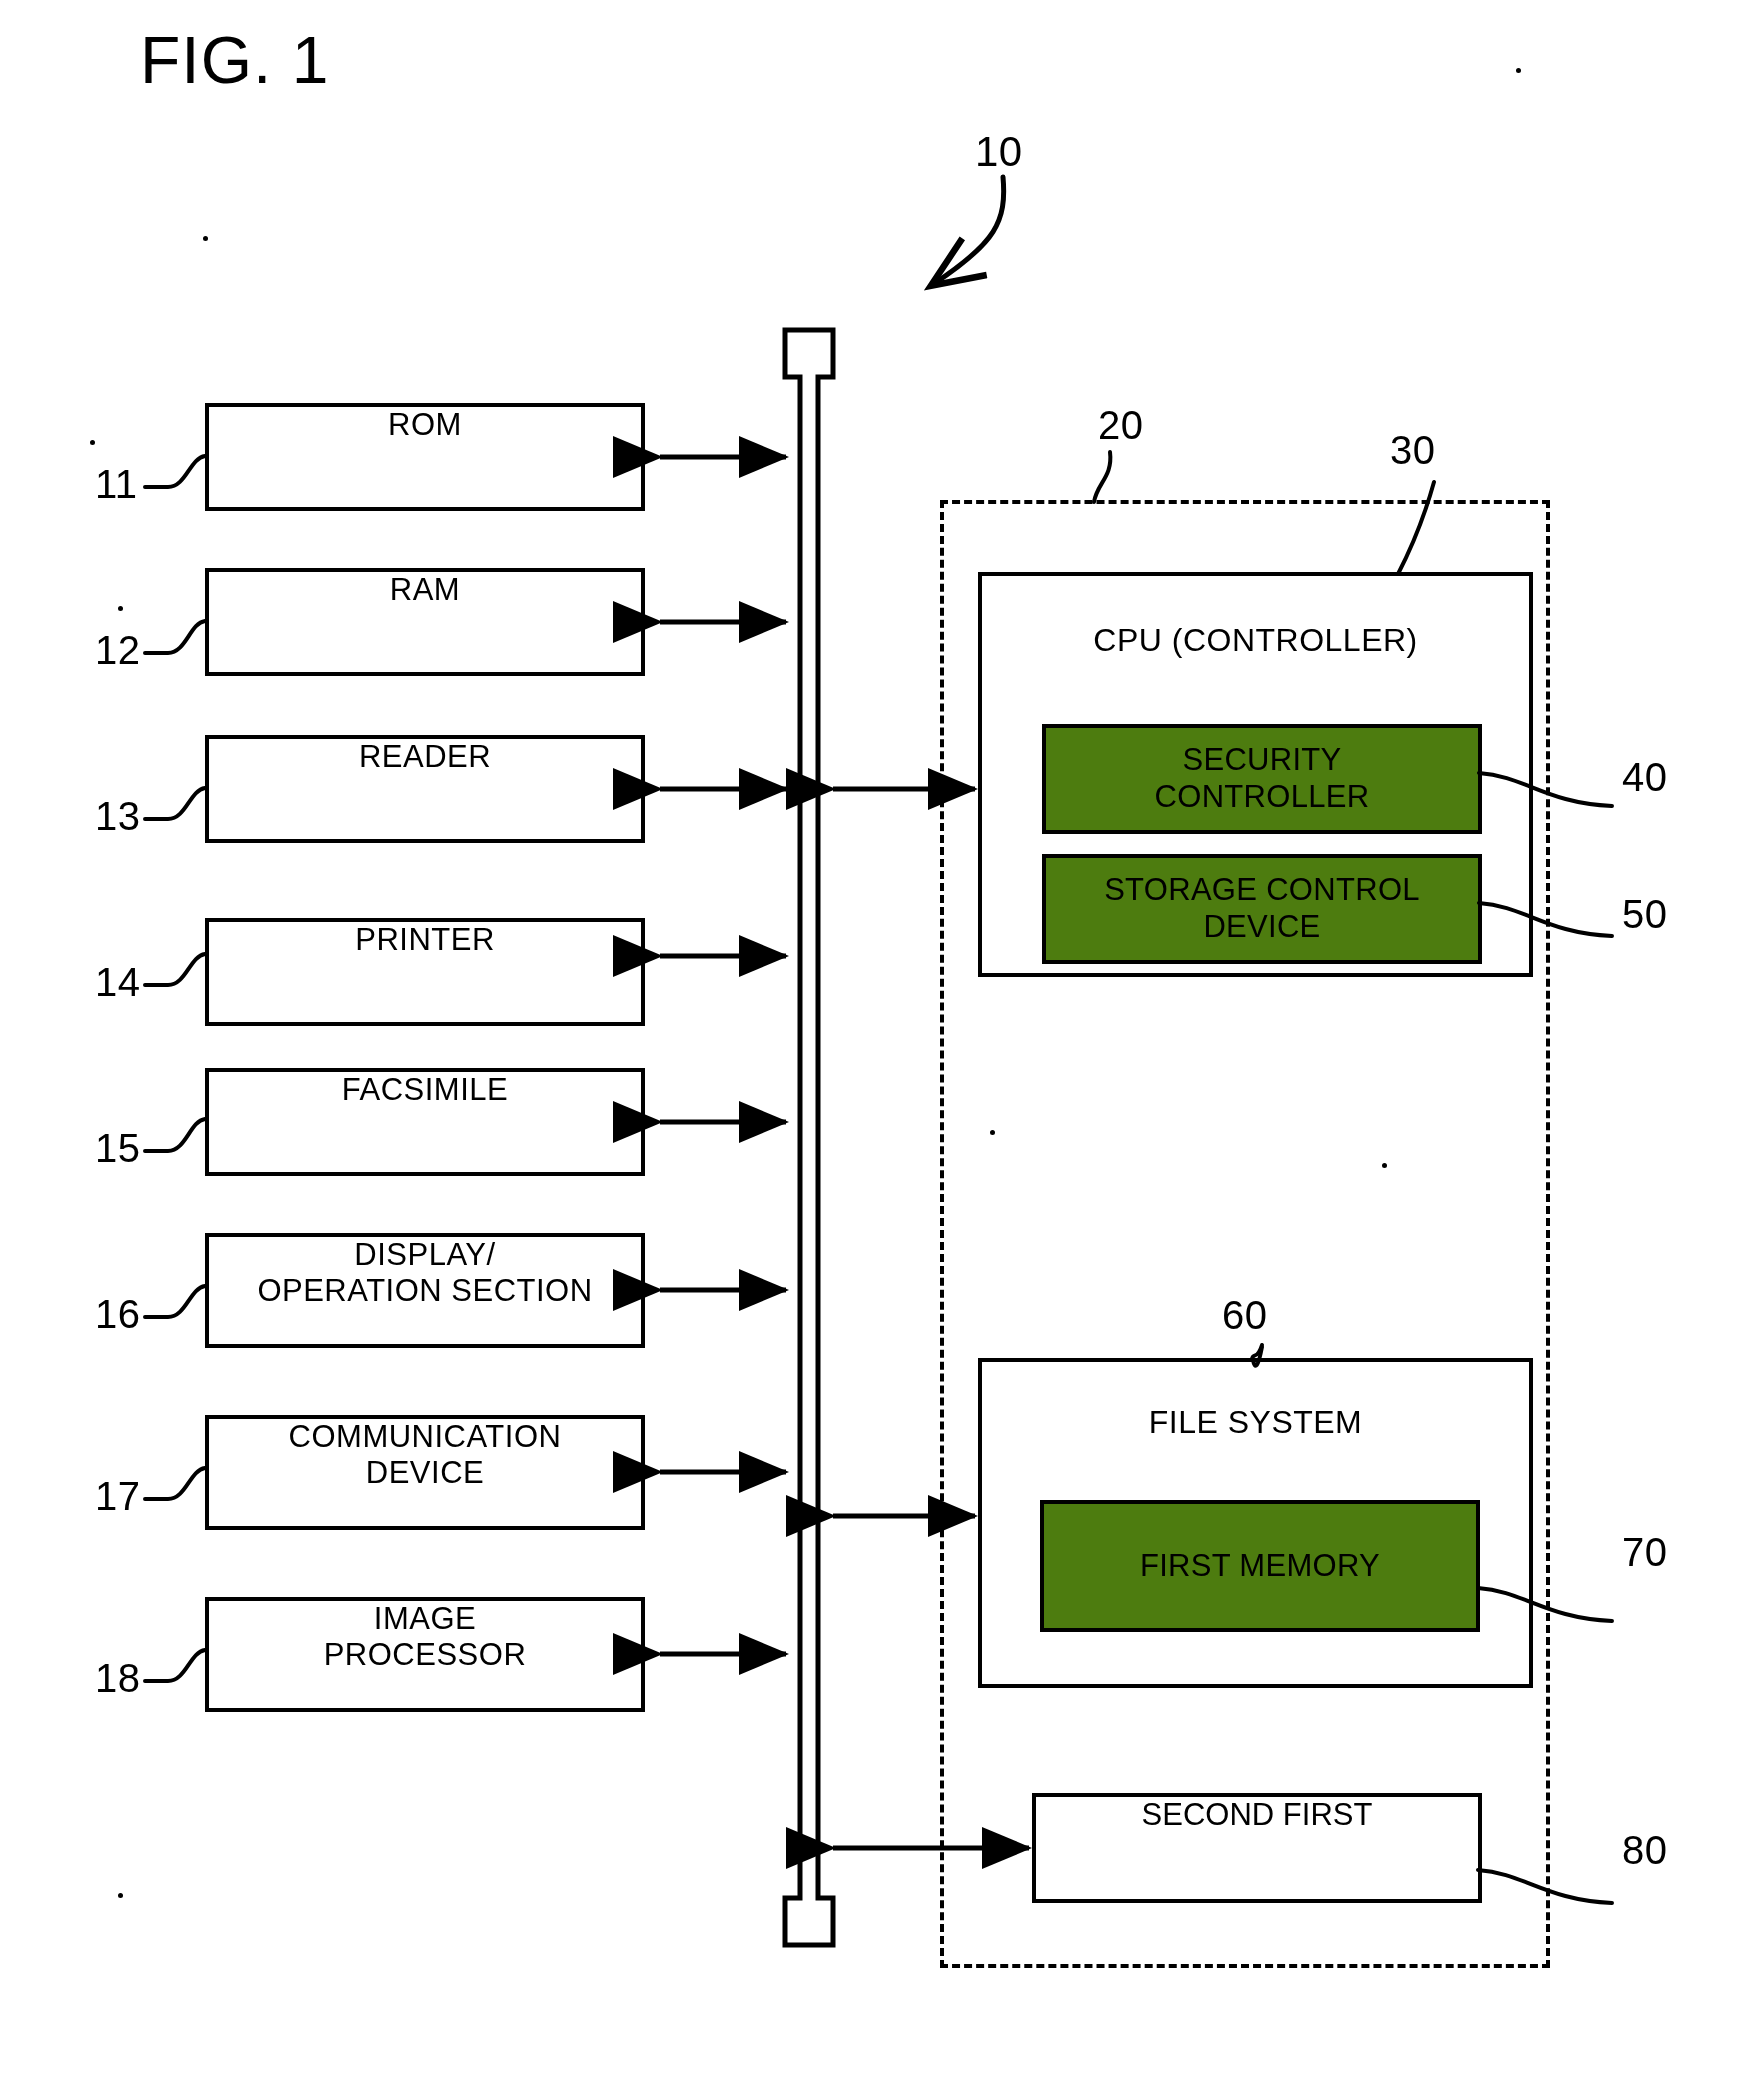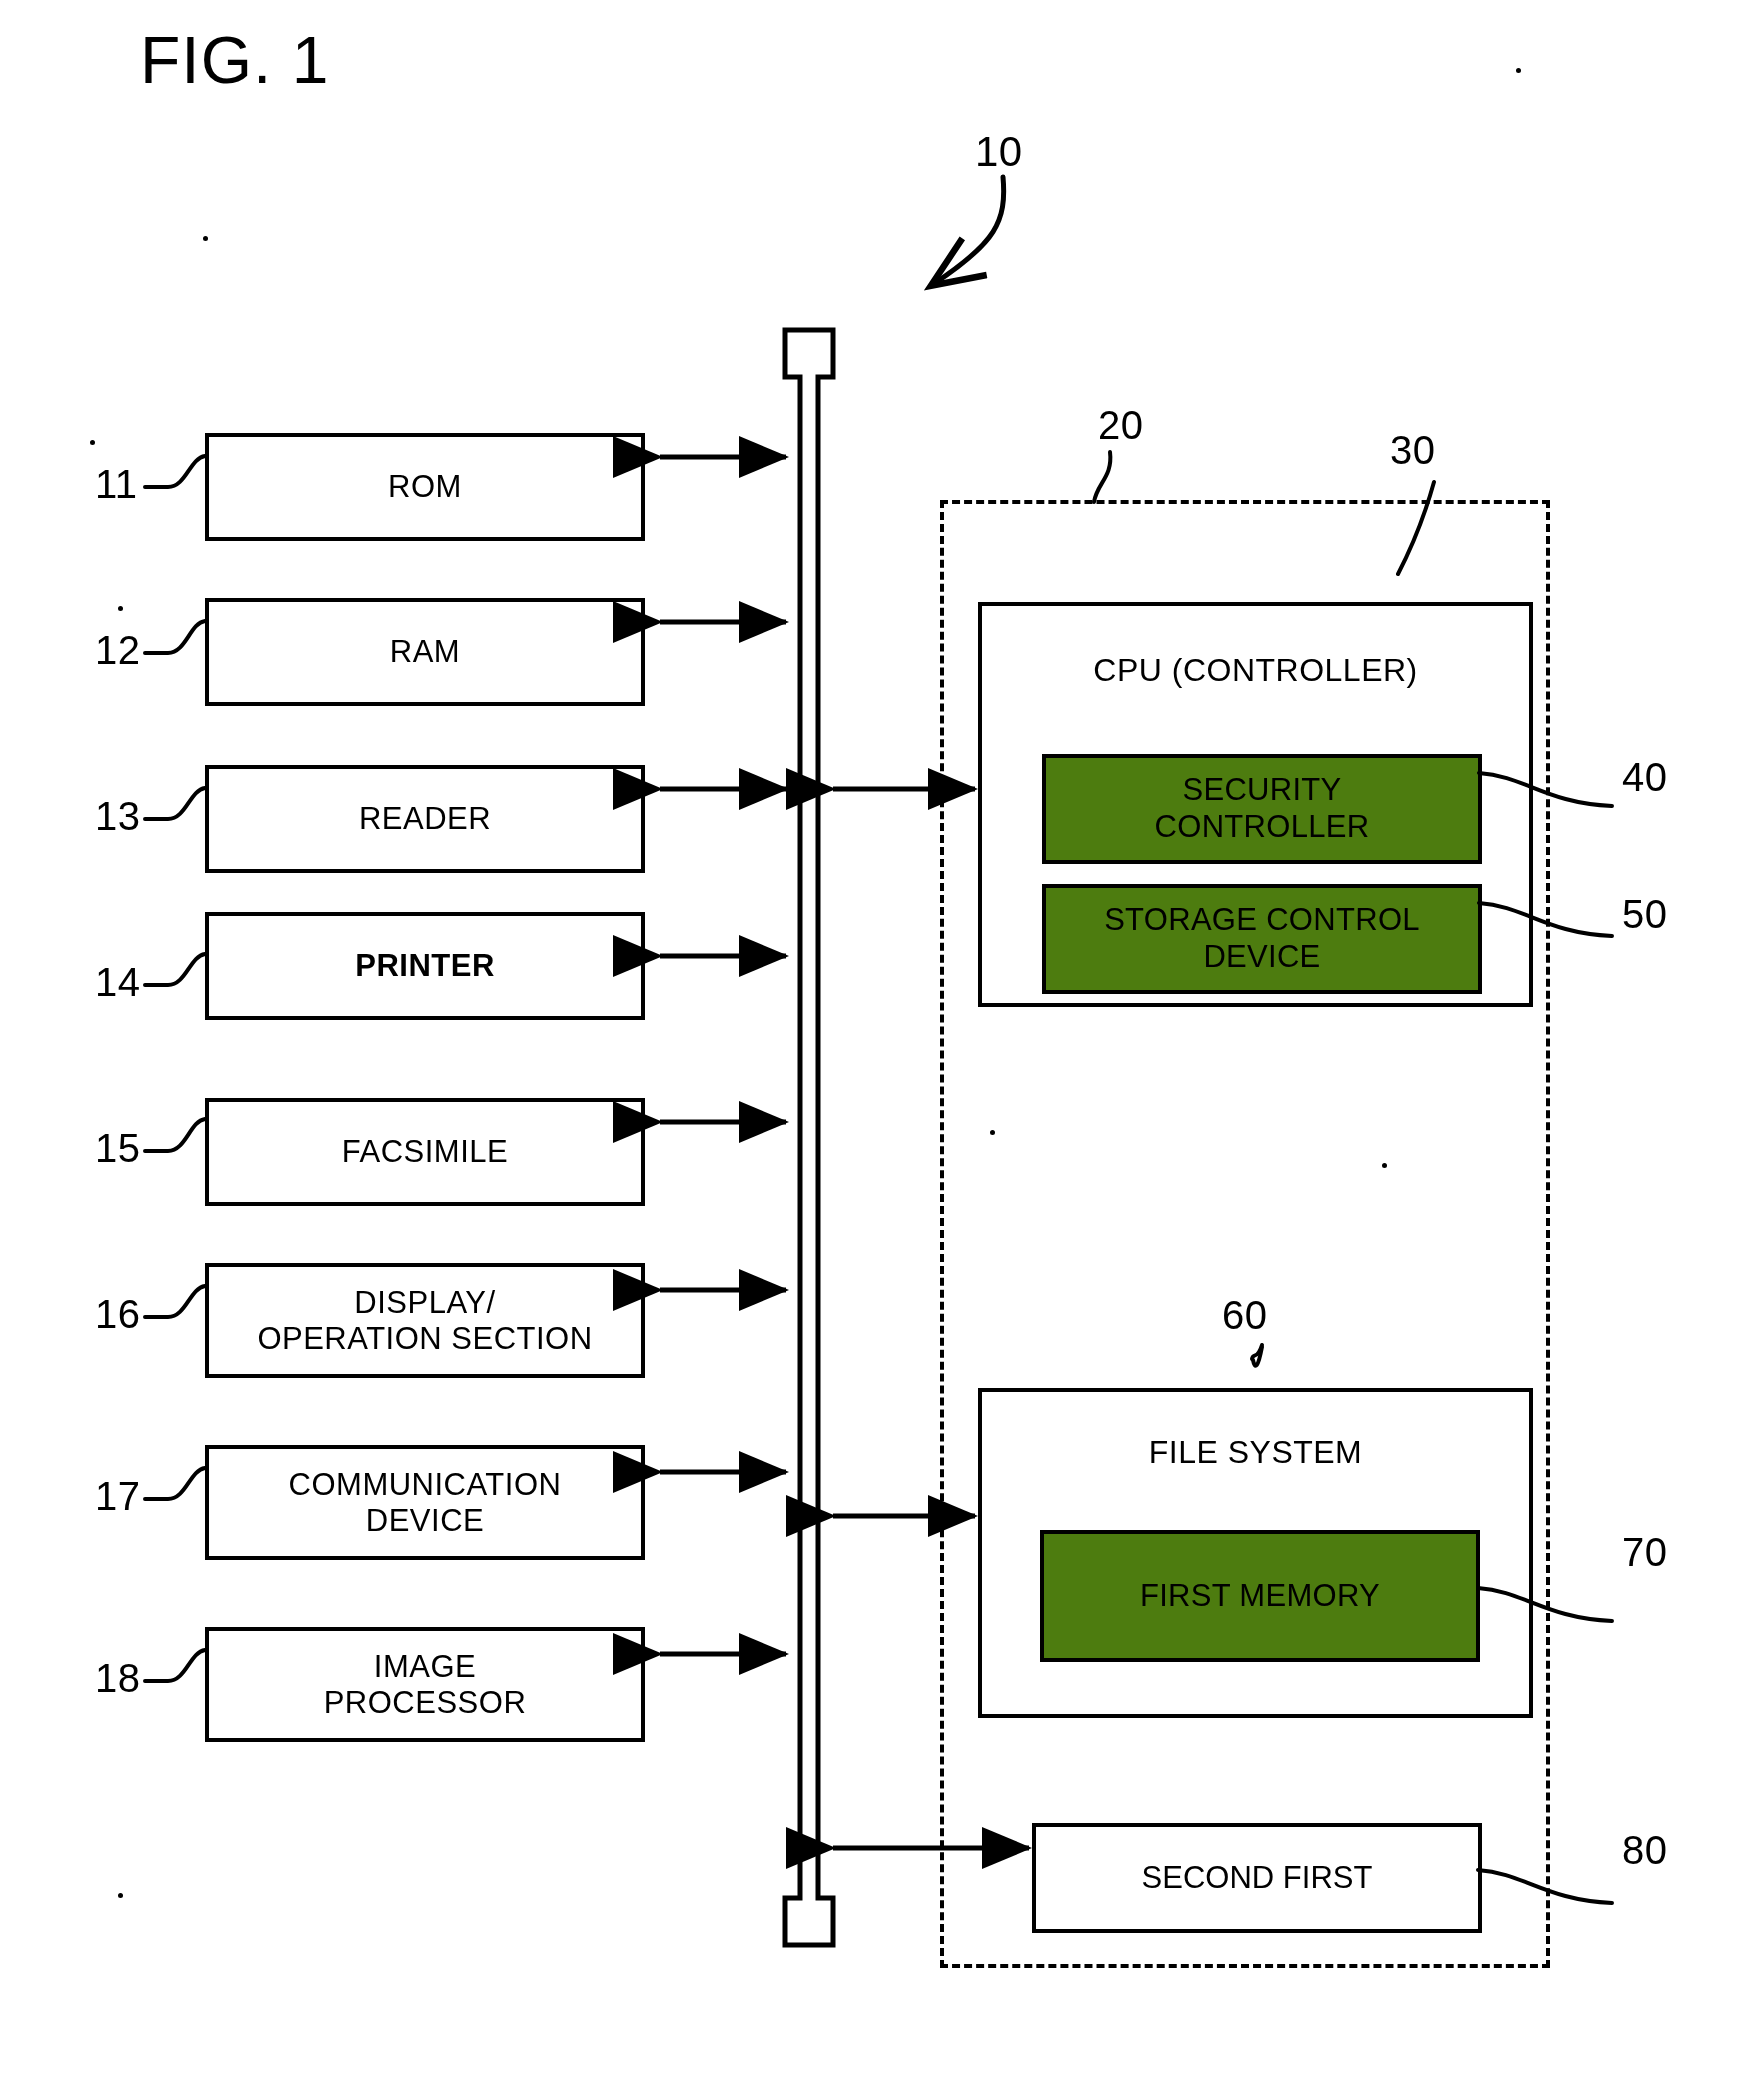--- a/index.html
+++ b/index.html
@@ -35,25 +35,24 @@
     width: 1750px;
     height: 2077px;
     pointer-events: none;
   }
   .box {
     position: absolute;
     box-sizing: border-box;
     border: 4px solid #000000;
     background: #ffffff;
     display: flex;
-    align-items: center;
+    align-items: flex-start;
     justify-content: center;
     text-align: center;
     line-height: 1.16;
-    margin-top: 30px;
   }
   .left-box {
     font-size: 31px;
     letter-spacing: 0.5px;
   }
   .dashed-box {
     position: absolute;
     box-sizing: border-box;
     border: 4px dashed #000000;
     background: transparent;
@@ -126,21 +125,21 @@
   </div>
 
   <div class="box left-box" style="left:205px; top:568px; width:440px; height:108px;">
     <span>RAM</span>
   </div>
 
   <div class="box left-box" style="left:205px; top:735px; width:440px; height:108px;">
     <span>READER</span>
   </div>
 
-  <div class="box left-box" style="left:205px; top:882px; width:440px; height:108px;font-weight:bold;">
+  <div class="box left-box" style="left:205px; top:918px; width:440px; height:108px;">
     <span>PRINTER</span>
   </div>
 
   <div class="box left-box" style="left:205px; top:1068px; width:440px; height:108px;">
     <span>FACSIMILE</span>
   </div>
 
   <div class="box left-box" style="left:205px; top:1233px; width:440px; height:115px; white-space:pre-line;">
     <span>DISPLAY/
 OPERATION SECTION</span>

